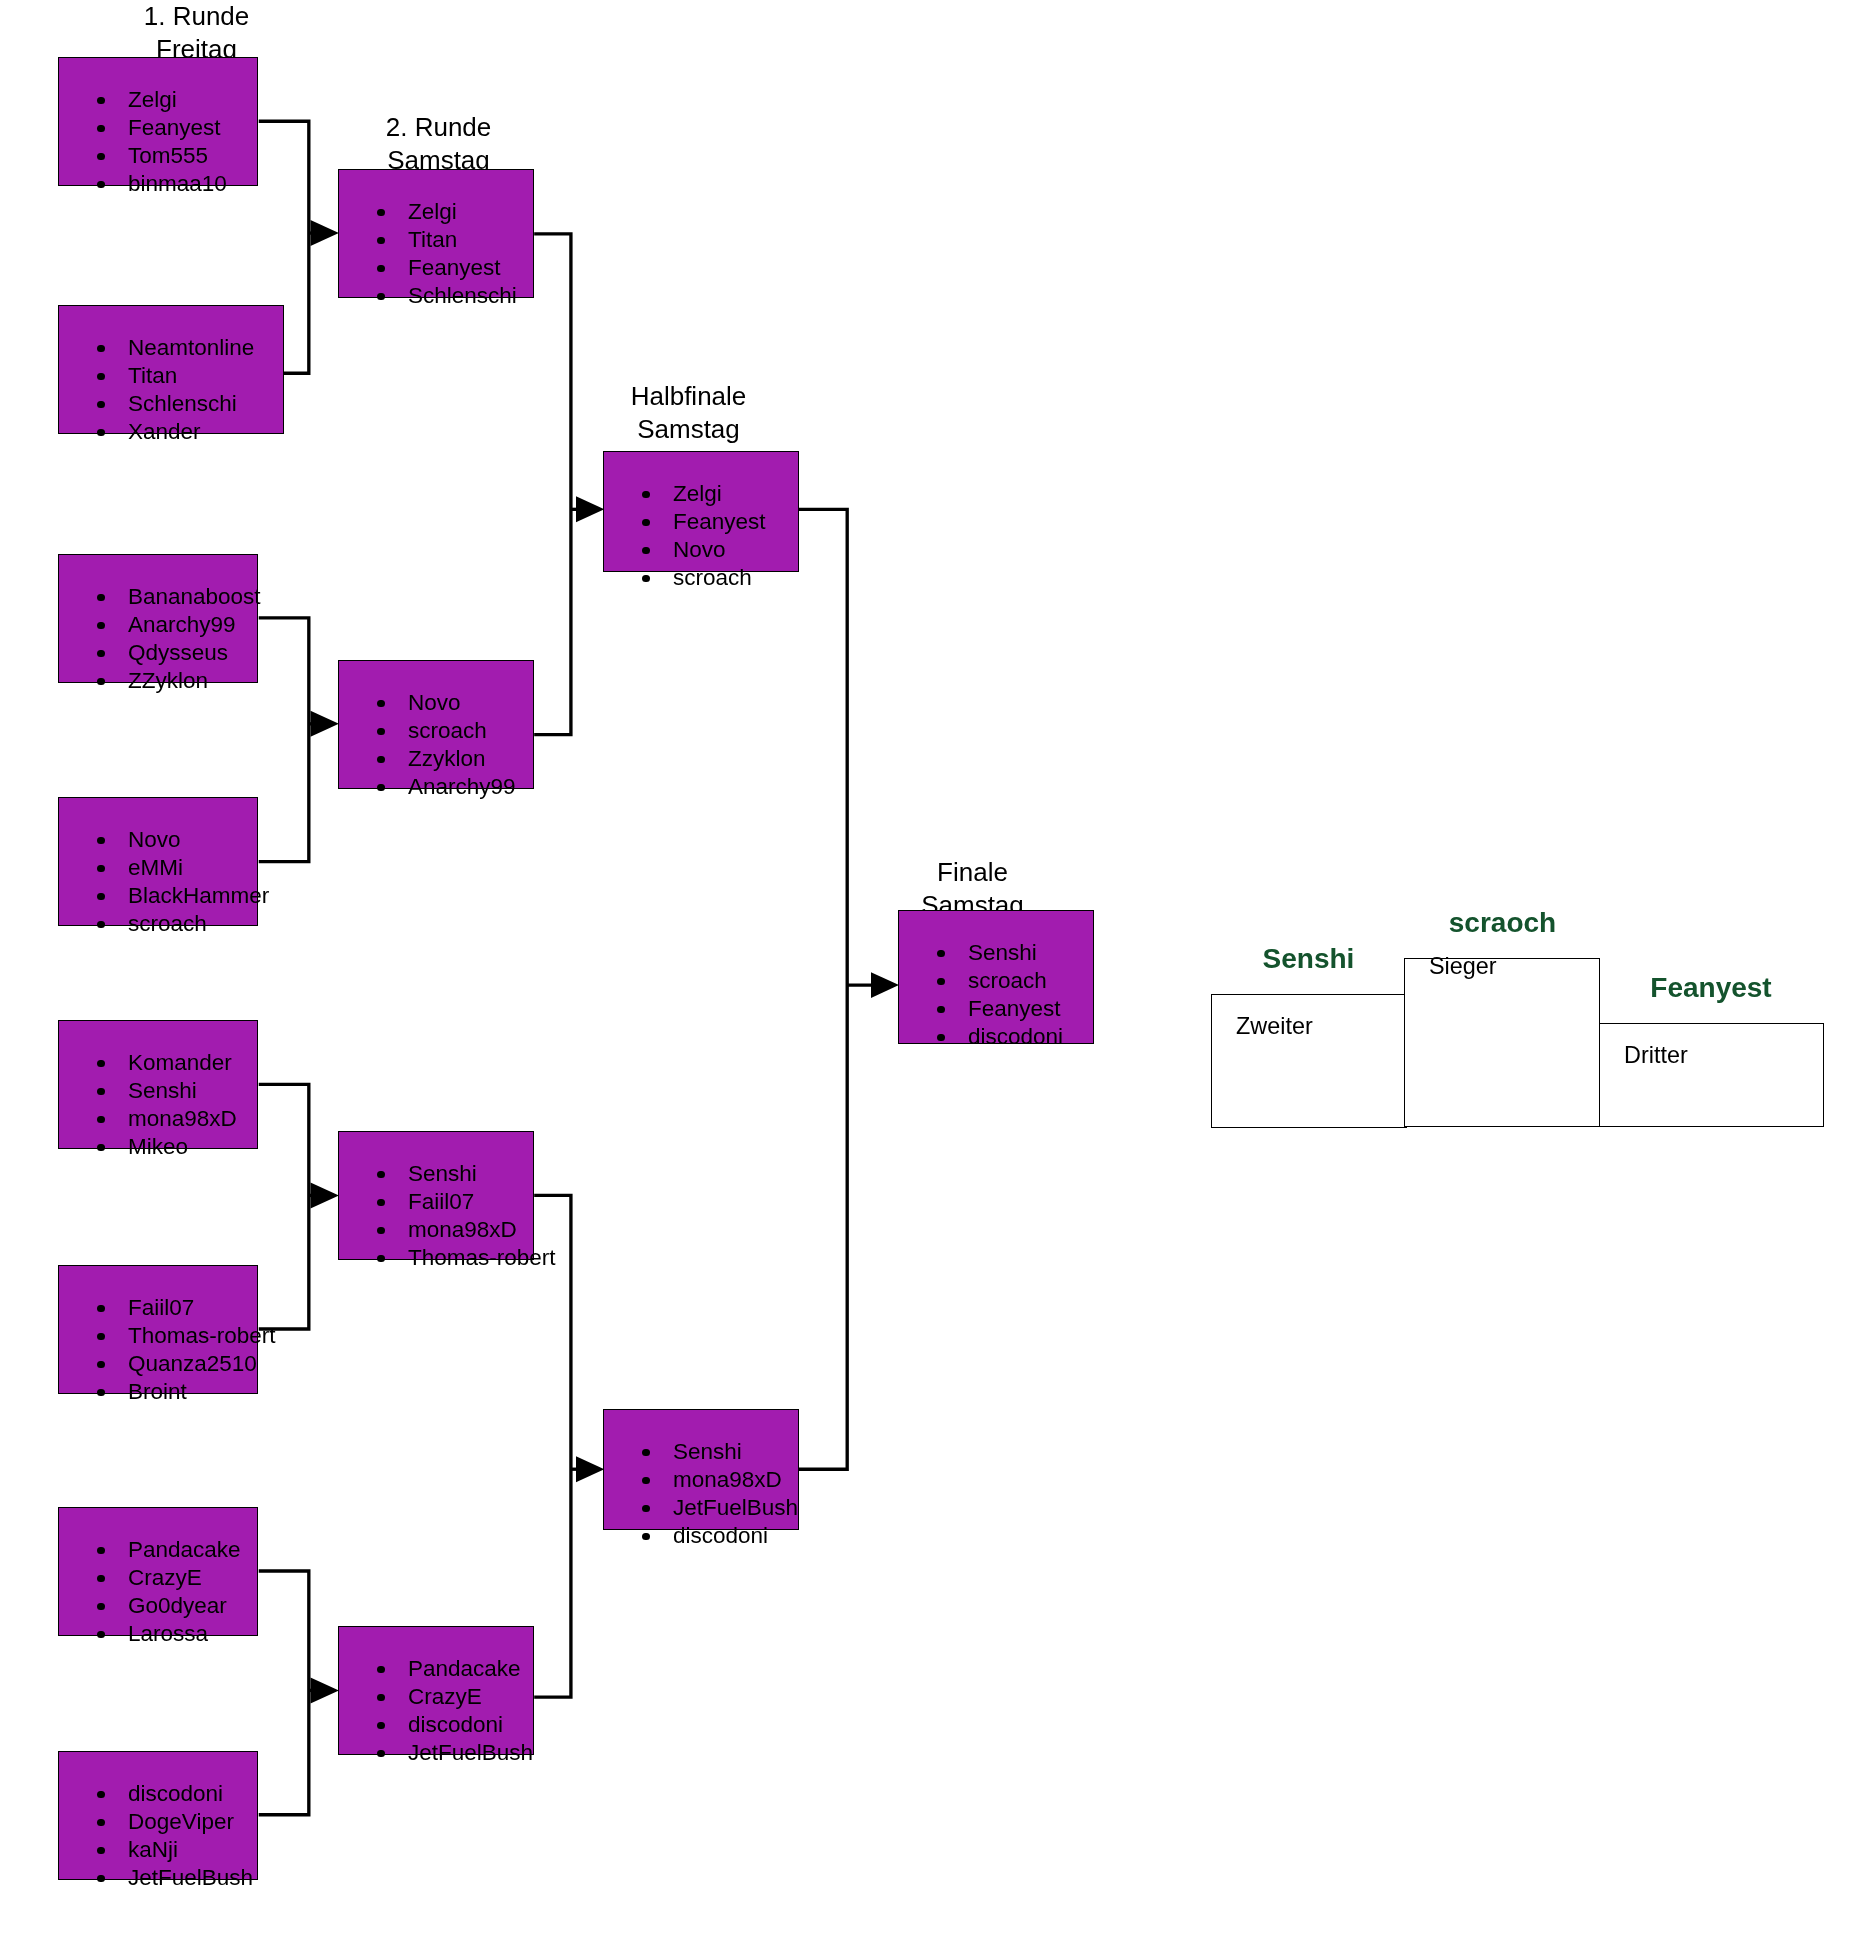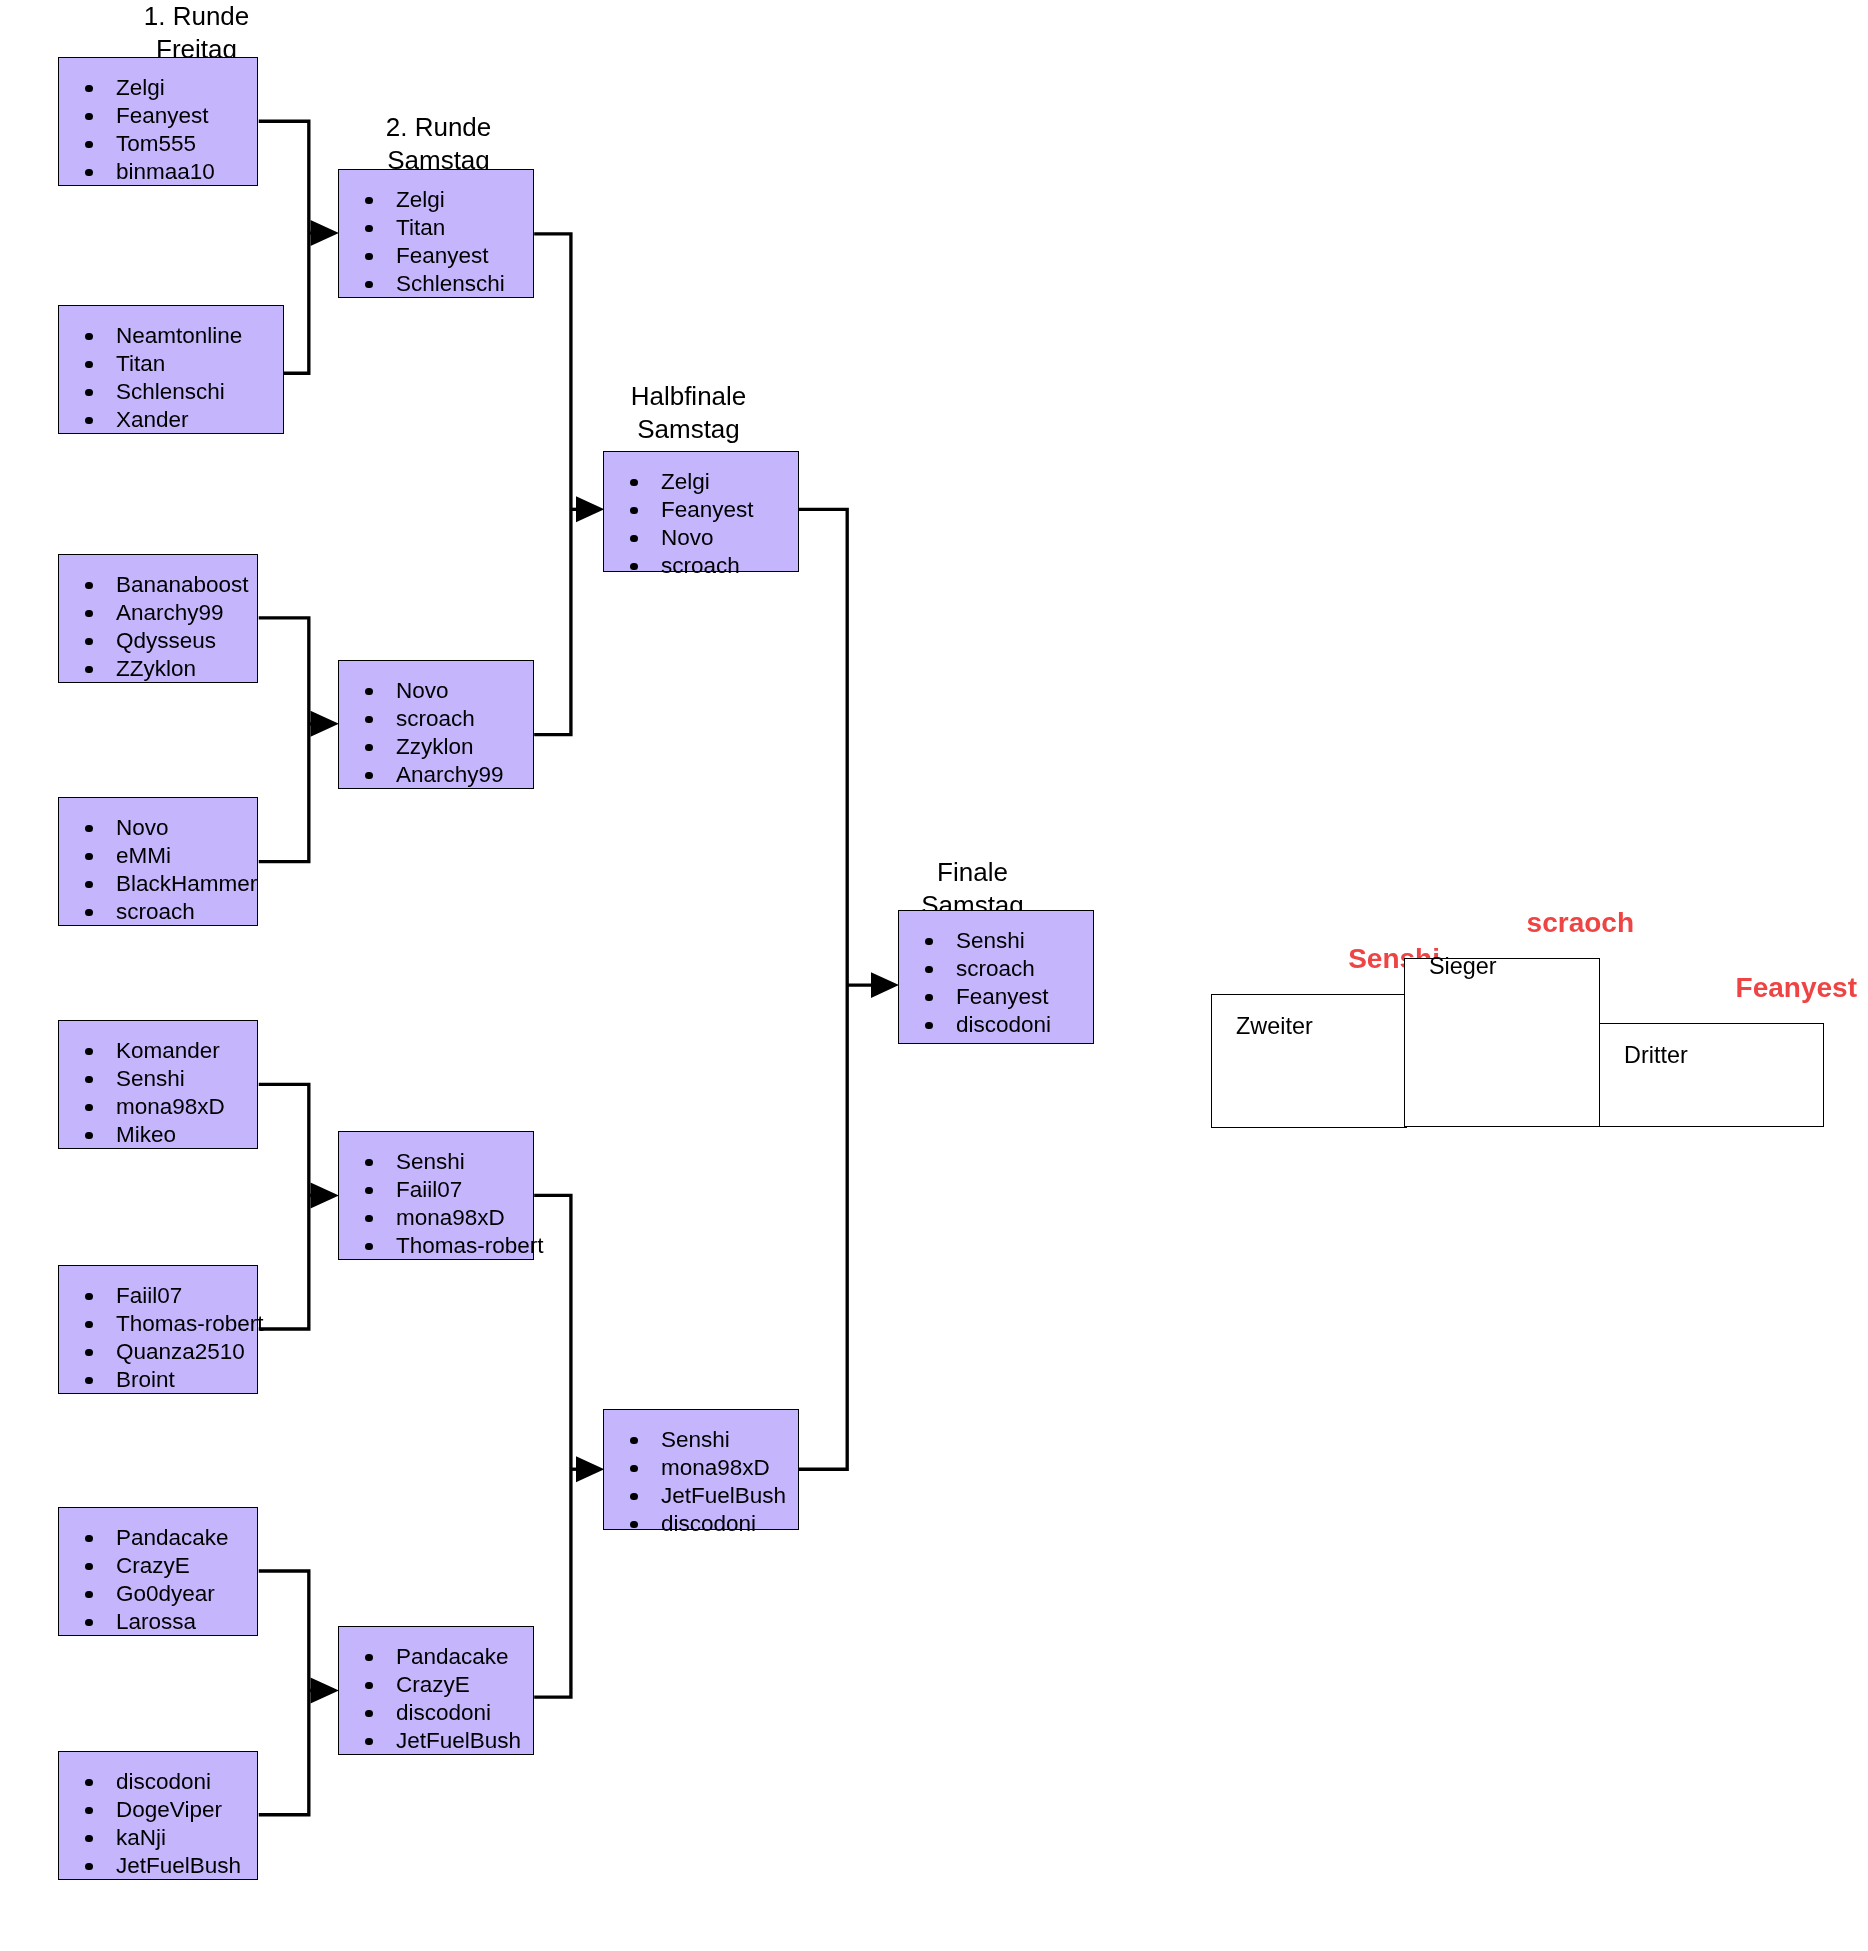--- a/index.html
+++ b/index.html
@@ -30,22 +30,22 @@
     font-size: 26px;
     line-height: 33px;
     color: #000000;
     white-space: pre-line;
     font-family: "Liberation Sans", sans-serif;
   }
   .team-box {
     position: absolute;
     box-sizing: border-box;
     border: 1.7px solid #000000;
-    background: #c4b5fd;
-    padding: 4px;
+    background: #a21caf;
+    padding: 16px;
   }
   .team-list {
     list-style: none;
     margin: 0;
     padding: 11.7px 0 0 0;
   }
   .team-item {
     position: relative;
     font-size: 22.5px;
     line-height: 28px;
@@ -76,22 +76,22 @@
     font-size: 23.4px;
     line-height: 28px;
     color: #000000;
     font-family: "Liberation Sans", sans-serif;
   }
   .podium-name {
     position: absolute;
     font-size: 28px;
     line-height: 33px;
     font-weight: bold;
-    color: #ef4444;
-    text-align: right;
+    color: #14532d;
+    text-align: center;
     white-space: nowrap;
     font-family: "Liberation Sans", sans-serif;
   }
 </style>
 </head>
 <body>
 
 <div id="page">
 
   <svg id="connectors" viewBox="0 0 2238 2337" xmlns="http://www.w3.org/2000/svg">

